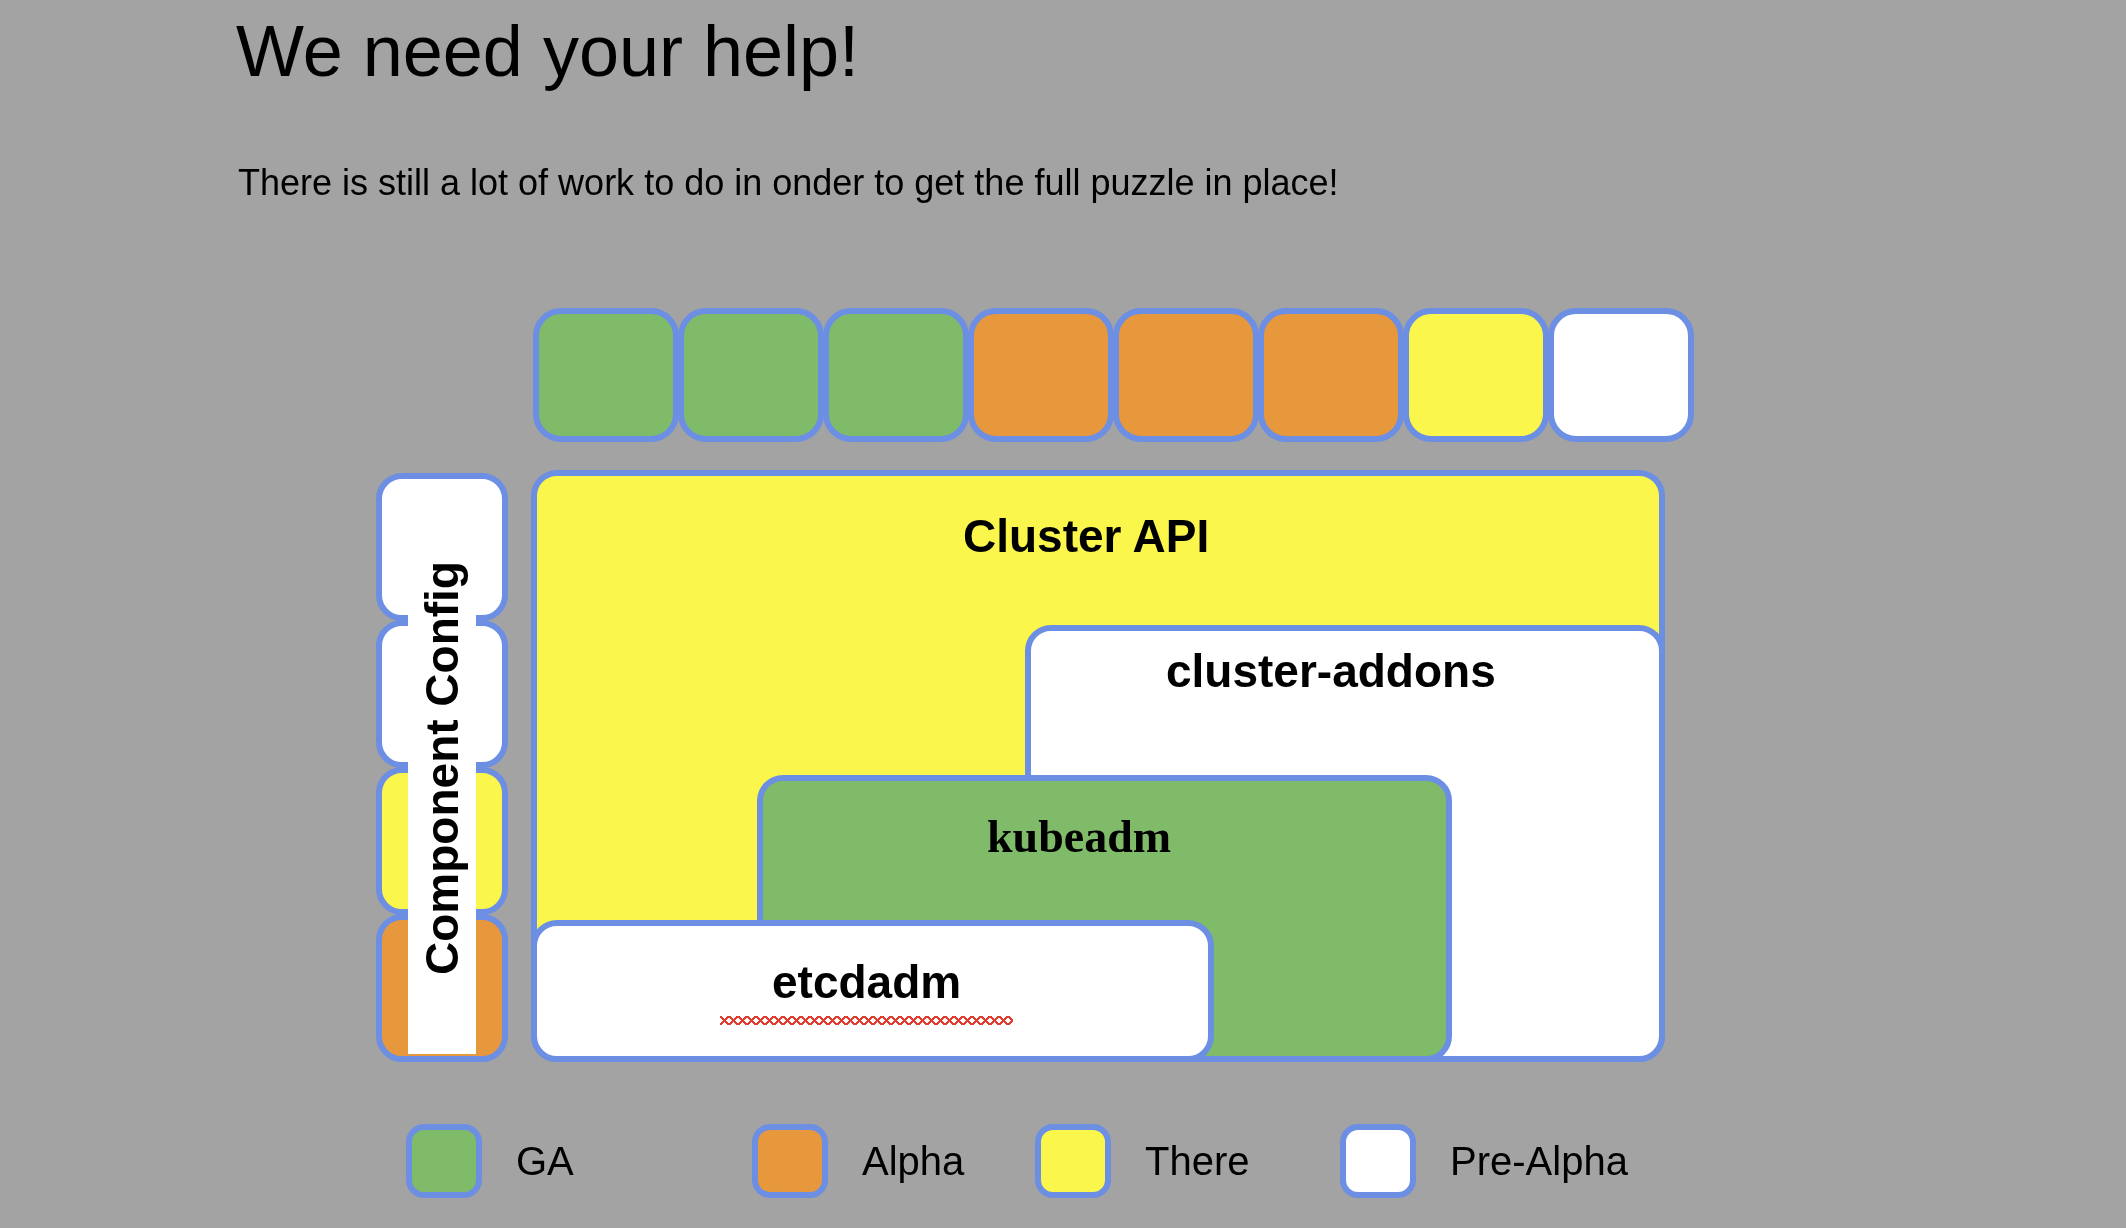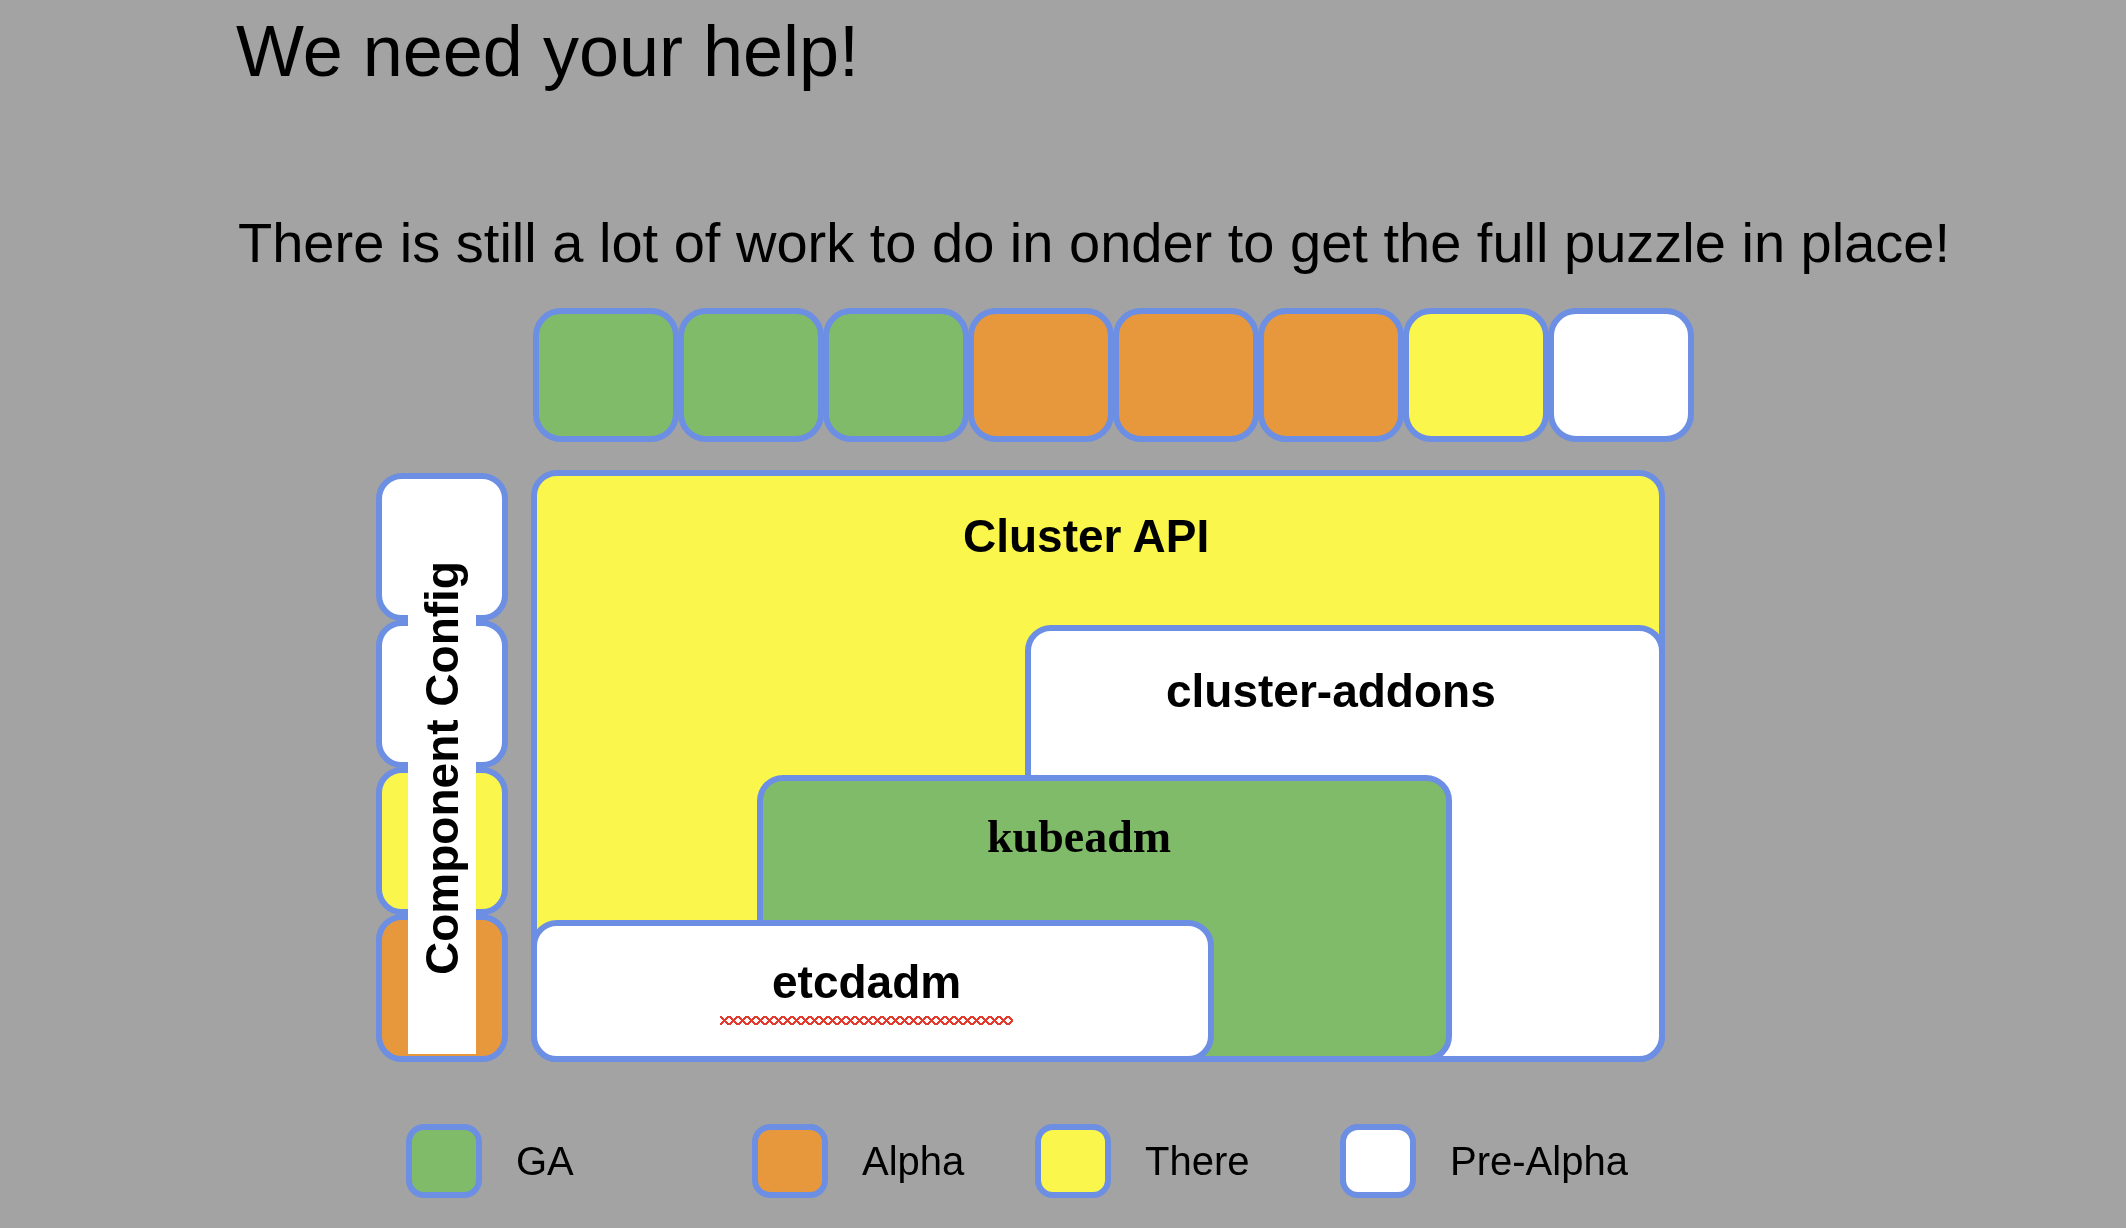--- a/index.html
+++ b/index.html
@@ -27,26 +27,25 @@
     font-size: 72px;
     line-height: 1.25;
     font-weight: 400;
     white-space: nowrap;
     color: #000;
   }
   .subtitle {
     position: absolute;
     left: 238px;
     top: 160px;
-    font-size: 56px;
+    font-size: 36px;
     line-height: 1.25;
     font-weight: 400;
     white-space: nowrap;
     color: #000;
-    margin-top: 48px;
   }
 
   
   .box {
     position: absolute;
     box-sizing: border-box;
     border: 6px solid #6c8fe3;
     border-radius: 26px;
     background: #ffffff;
   }
@@ -180,21 +179,21 @@
     </div>
 
   <div class="cc-label">
     <span>Component Config</span>
   </div>
 
   <div id="stack-group">
       <div class="box" style="left: 531px; top: 470px; width: 1134px; height: 592px; background: rgb(250, 246, 76); z-index: 20;"></div>
       <div class="stack-label" style="left: 963px; top: 509px; z-index: 30; text-align: right;">Cluster API</div>
       <div class="box" style="left: 1025px; top: 625px; width: 640px; height: 437px; background: rgb(255, 255, 255); z-index: 21;"></div>
-      <div class="stack-label" style="left: 1166px; top: 664px; z-index: 31;">cluster-addons</div>
+      <div class="stack-label" style="left: 1166px; top: 644px; z-index: 31;">cluster-addons</div>
       <div class="box" style="left: 757px; top: 775px; width: 695px; height: 287px; background: rgb(128, 187, 106); z-index: 22;"></div>
       <div class="stack-label" style="left: 987px; top: 810px; z-index: 32; font-family: Liberation Serif, serif;">kubeadm</div>
       <div class="box" style="left: 531px; top: 920px; width: 683px; height: 142px; background: rgb(255, 255, 255); z-index: 23;"></div>
       <div class="stack-label" style="left: 772px; top: 955px; z-index: 33;"><span class="spell">etcdadm<span class="squiggle"></span></span></div>
     </div>
 
   <div id="legend">
       <div class="legend-item" style="left: 406px;">
         <div class="legend-swatch" style="background: rgb(128, 187, 106);"></div>
         <div class="legend-text">GA</div>

